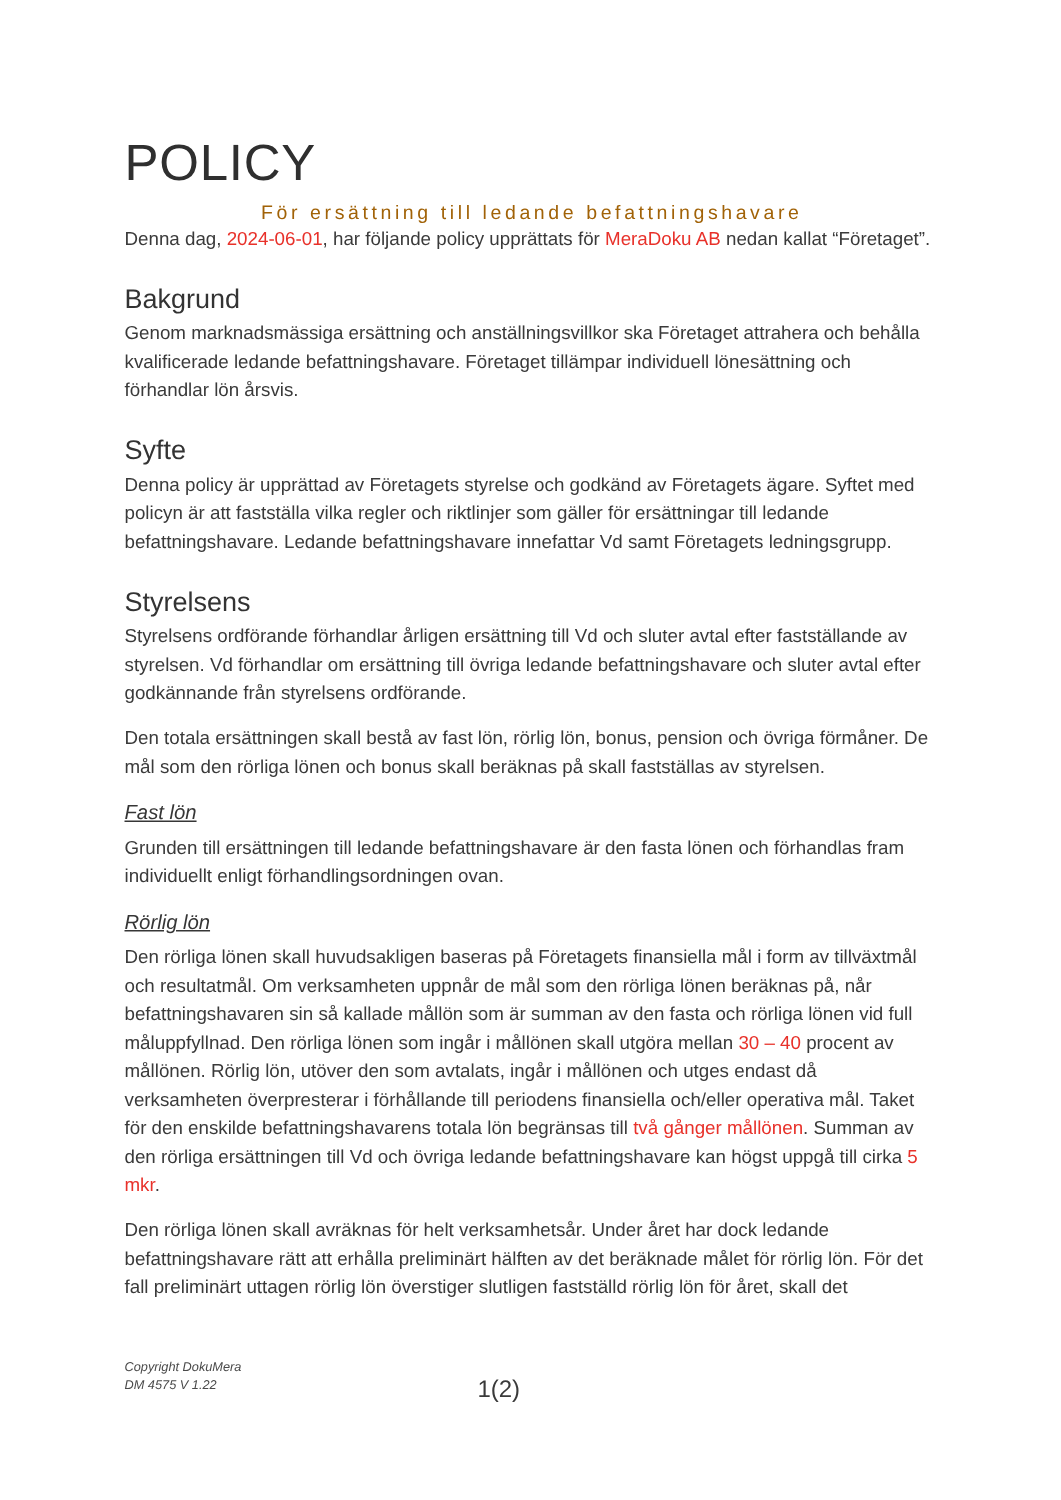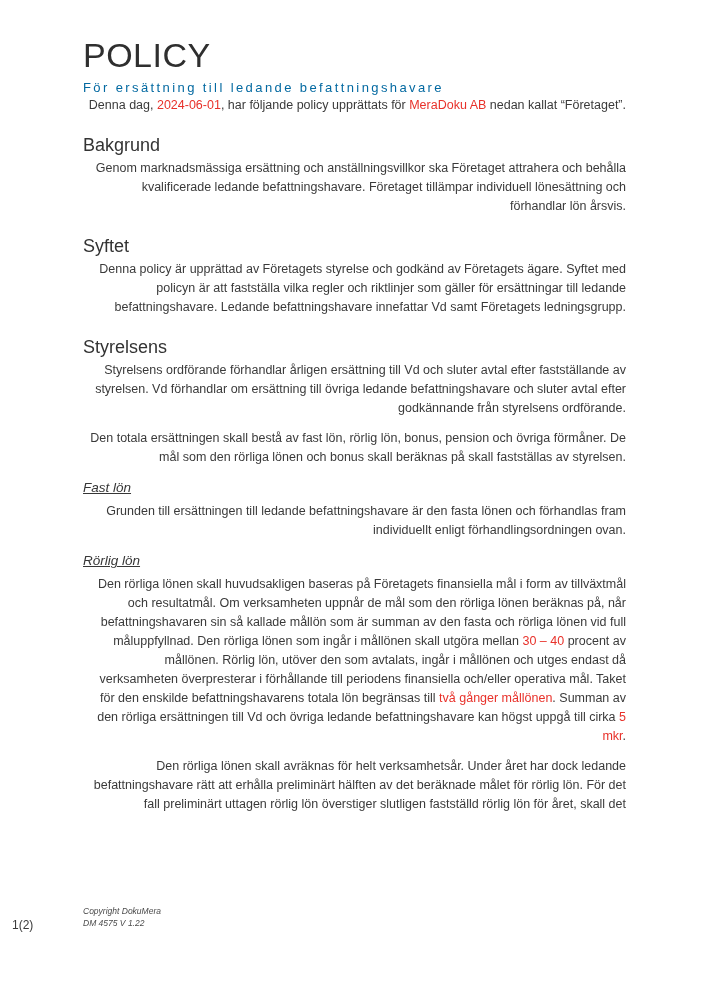--- a/index.html
+++ b/index.html
@@ -13,41 +13,41 @@
     overflow: hidden;
   }
   .content {
     position: absolute;
     left: 83px;
     top: 0;
     width: 543px;
   }
   .doc-title {
     margin: 0;
-    padding-top: 36px;
+    padding-top: 90px;
     font-size: 34px;
     line-height: 38px;
     font-weight: 400;
     letter-spacing: 0.5px;
     color: #2f2f2f;
   }
   .doc-subtitle {
     margin-top: 5px;
     font-size: 13px;
     line-height: 17px;
     letter-spacing: 2.4px;
-    color: #0369a1;
+    color: #a16207;
+    text-align: center;
   }
   .intro { margin-top: 44px; }
   p.body-p {
     margin: 0 0 11px 0;
     font-size: 12.5px;
     line-height: 19px;
     color: #3a3a3a;
-    text-align: right;
   }
   h2.sec-h1 {
     margin: 20px 0 3px 0;
     font-size: 18px;
     line-height: 21px;
     font-weight: 400;
     color: #333333;
   }
   h3.sec-h2 {
     margin: 12px 0 6px 0;
@@ -56,23 +56,23 @@
     font-weight: 400;
     color: #363636;
   }
   h3.sec-h2.italic { font-style: italic; text-decoration: underline; }
   .red {  }
   .page-number {
     position: absolute;
     top: 918px;
     left: 0;
     width: 665px;
-    font-size: 12px;
+    text-align: center;
+    font-size: 16px;
     color: #3a3a3a;
-    margin-left: 12px;
   }
   .footer-copy {
     position: absolute;
     top: 906px;
     left: 83px;
     font-size: 8.5px;
     line-height: 11.5px;
     color: #4a4a4a;
     font-style: italic;
   }
@@ -81,21 +81,21 @@
 <body>
 
 <div class="page">
   <div class="content">
     <h1 class="doc-title">POLICY</h1>
     <div class="doc-subtitle">För ersättning till ledande befattningshavare</div>
     <p class="body-p intro"><span>Denna dag, </span><span class="red" style="color: rgb(232, 49, 42);">2024-06-01</span><span>, har följande policy upprättats för </span><span class="red" style="color: rgb(232, 49, 42);">MeraDoku AB</span><span> nedan kallat “Företaget”.</span></p>
     <div id="blocks">
         <h2 class="sec-h1">Bakgrund</h2>
         <p class="body-p"><span>Genom marknadsmässiga ersättning och anställningsvillkor ska Företaget attrahera och behålla kvalificerade ledande befattningshavare. Företaget tillämpar individuell lönesättning och förhandlar lön årsvis.</span></p>
-        <h2 class="sec-h1">Syftet</h2>
+        <h2 class="sec-h1">Syfte</h2>
         <p class="body-p"><span>Denna policy är upprättad av Företagets styrelse och godkänd av Företagets ägare. Syftet med policyn är att fastställa vilka regler och riktlinjer som gäller för ersättningar till ledande befattningshavare. Ledande befattningshavare innefattar Vd samt Företagets ledningsgrupp.</span></p>
         <h2 class="sec-h1">Styrelsens</h2>
         <p class="body-p"><span>Styrelsens ordförande förhandlar årligen ersättning till Vd och sluter avtal efter fastställande av styrelsen. Vd förhandlar om ersättning till övriga ledande befattningshavare och sluter avtal efter godkännande från styrelsens ordförande.</span></p>
         <p class="body-p"><span>Den totala ersättningen skall bestå av fast lön, rörlig lön, bonus, pension och övriga förmåner. De mål som den rörliga lönen och bonus skall beräknas på skall fastställas av styrelsen.</span></p>
         <h3 class="sec-h2 italic">Fast lön</h3>
         <p class="body-p"><span>Grunden till ersättningen till ledande befattningshavare är den fasta lönen och förhandlas fram individuellt enligt förhandlingsordningen ovan.</span></p>
         <h3 class="sec-h2 italic">Rörlig lön</h3>
         <p class="body-p"><span>Den rörliga lönen skall huvudsakligen baseras på Företagets finansiella mål i form av tillväxtmål och resultatmål. Om verksamheten uppnår de mål som den rörliga lönen beräknas på, når befattningshavaren sin så kallade mållön som är summan av den fasta och rörliga lönen vid full måluppfyllnad. Den rörliga lönen som ingår i mållönen skall utgöra mellan </span><span class="red" style="color: rgb(232, 49, 42);">30 – 40</span><span> procent av mållönen. Rörlig lön, utöver den som avtalats, ingår i mållönen och utges endast då verksamheten överpresterar i förhållande till periodens finansiella och/eller operativa mål. Taket för den enskilde befattningshavarens totala lön begränsas till </span><span class="red" style="color: rgb(232, 49, 42);">två gånger mållönen</span><span>. Summan av den rörliga ersättningen till Vd och övriga ledande befattningshavare kan högst uppgå till cirka </span><span class="red" style="color: rgb(232, 49, 42);">5 mkr</span><span>.</span></p>
         <p class="body-p"><span>Den rörliga lönen skall avräknas för helt verksamhetsår. Under året har dock ledande befattningshavare rätt att erhålla preliminärt hälften av det beräknade målet för rörlig lön. För det fall preliminärt uttagen rörlig lön överstiger slutligen fastställd rörlig lön för året, skall det</span></p>
       </div>

